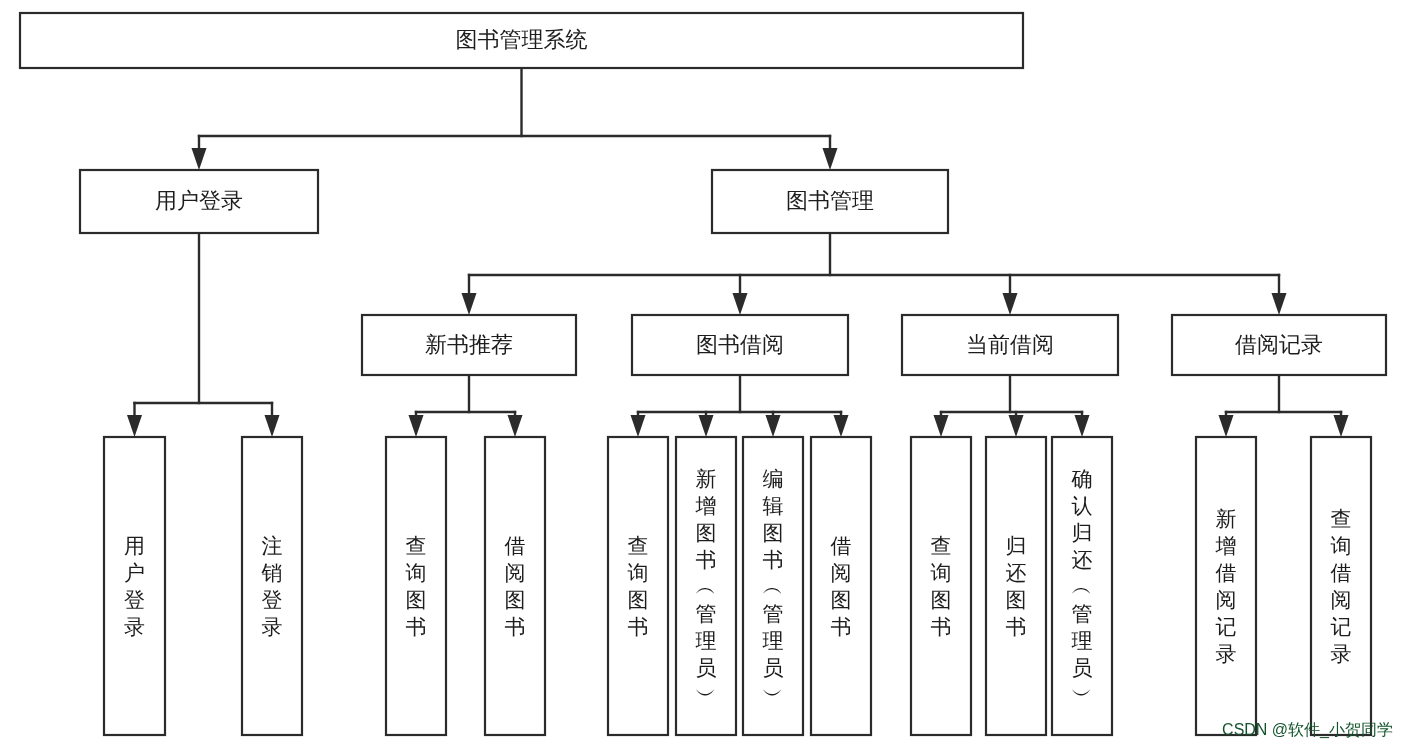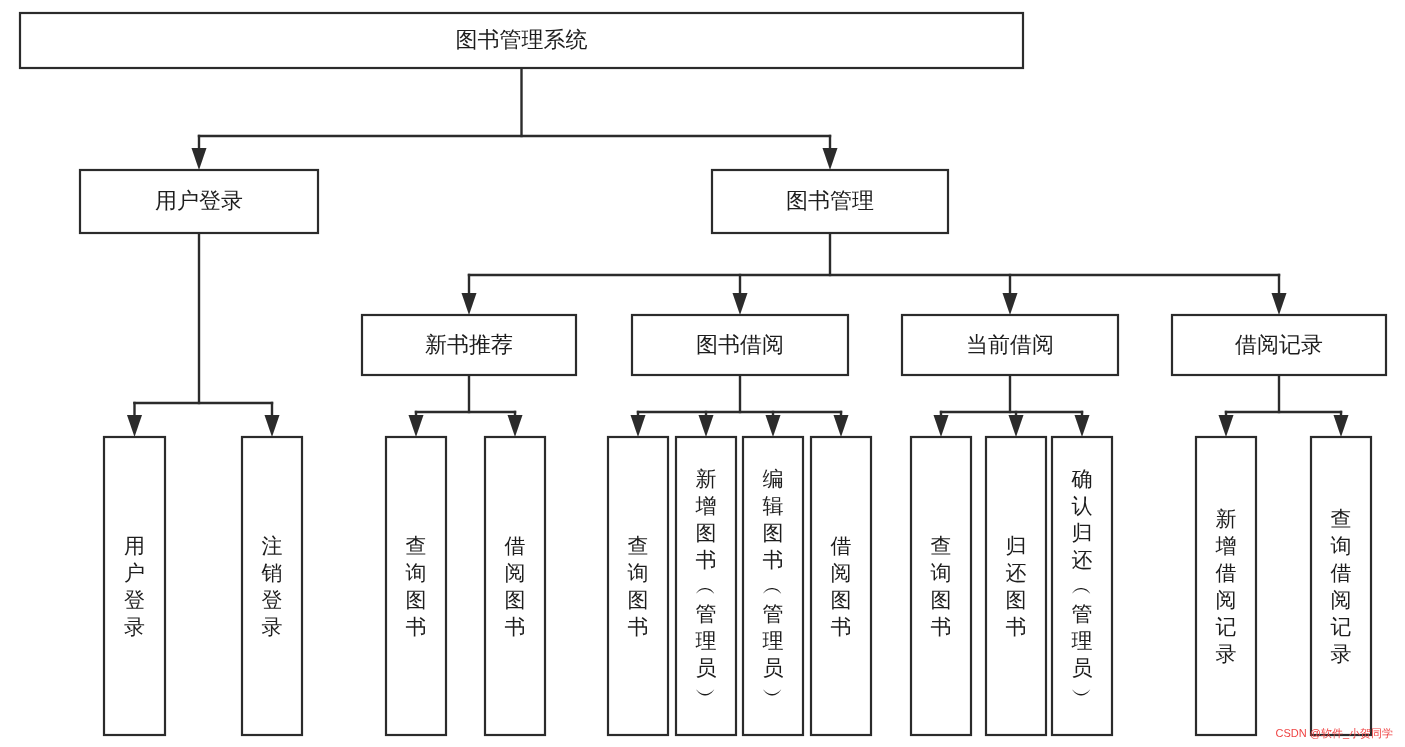--- a/index.html
+++ b/index.html
@@ -54,22 +54,22 @@
     fill: #1d1d1d;
     font-family: "Liberation Sans", "DejaVu Sans", sans-serif;
     font-size: 21px;
     text-anchor: middle;
   }
   .watermark-text {
     position: absolute;
     right: 12px;
     bottom: 6px;
     font-family: "Liberation Sans", "DejaVu Sans", sans-serif;
-    font-size: 11px;
-    color: #ef4444;
+    font-size: 16px;
+    color: #14532d;
     white-space: nowrap;
     user-select: none;
   }
 </style>
 </head>
 <body>
 
 <div id="diagram-root">
   <svg class="diagram-canvas" viewBox="0 0 1405 747">
     <g id="edge-layer">

